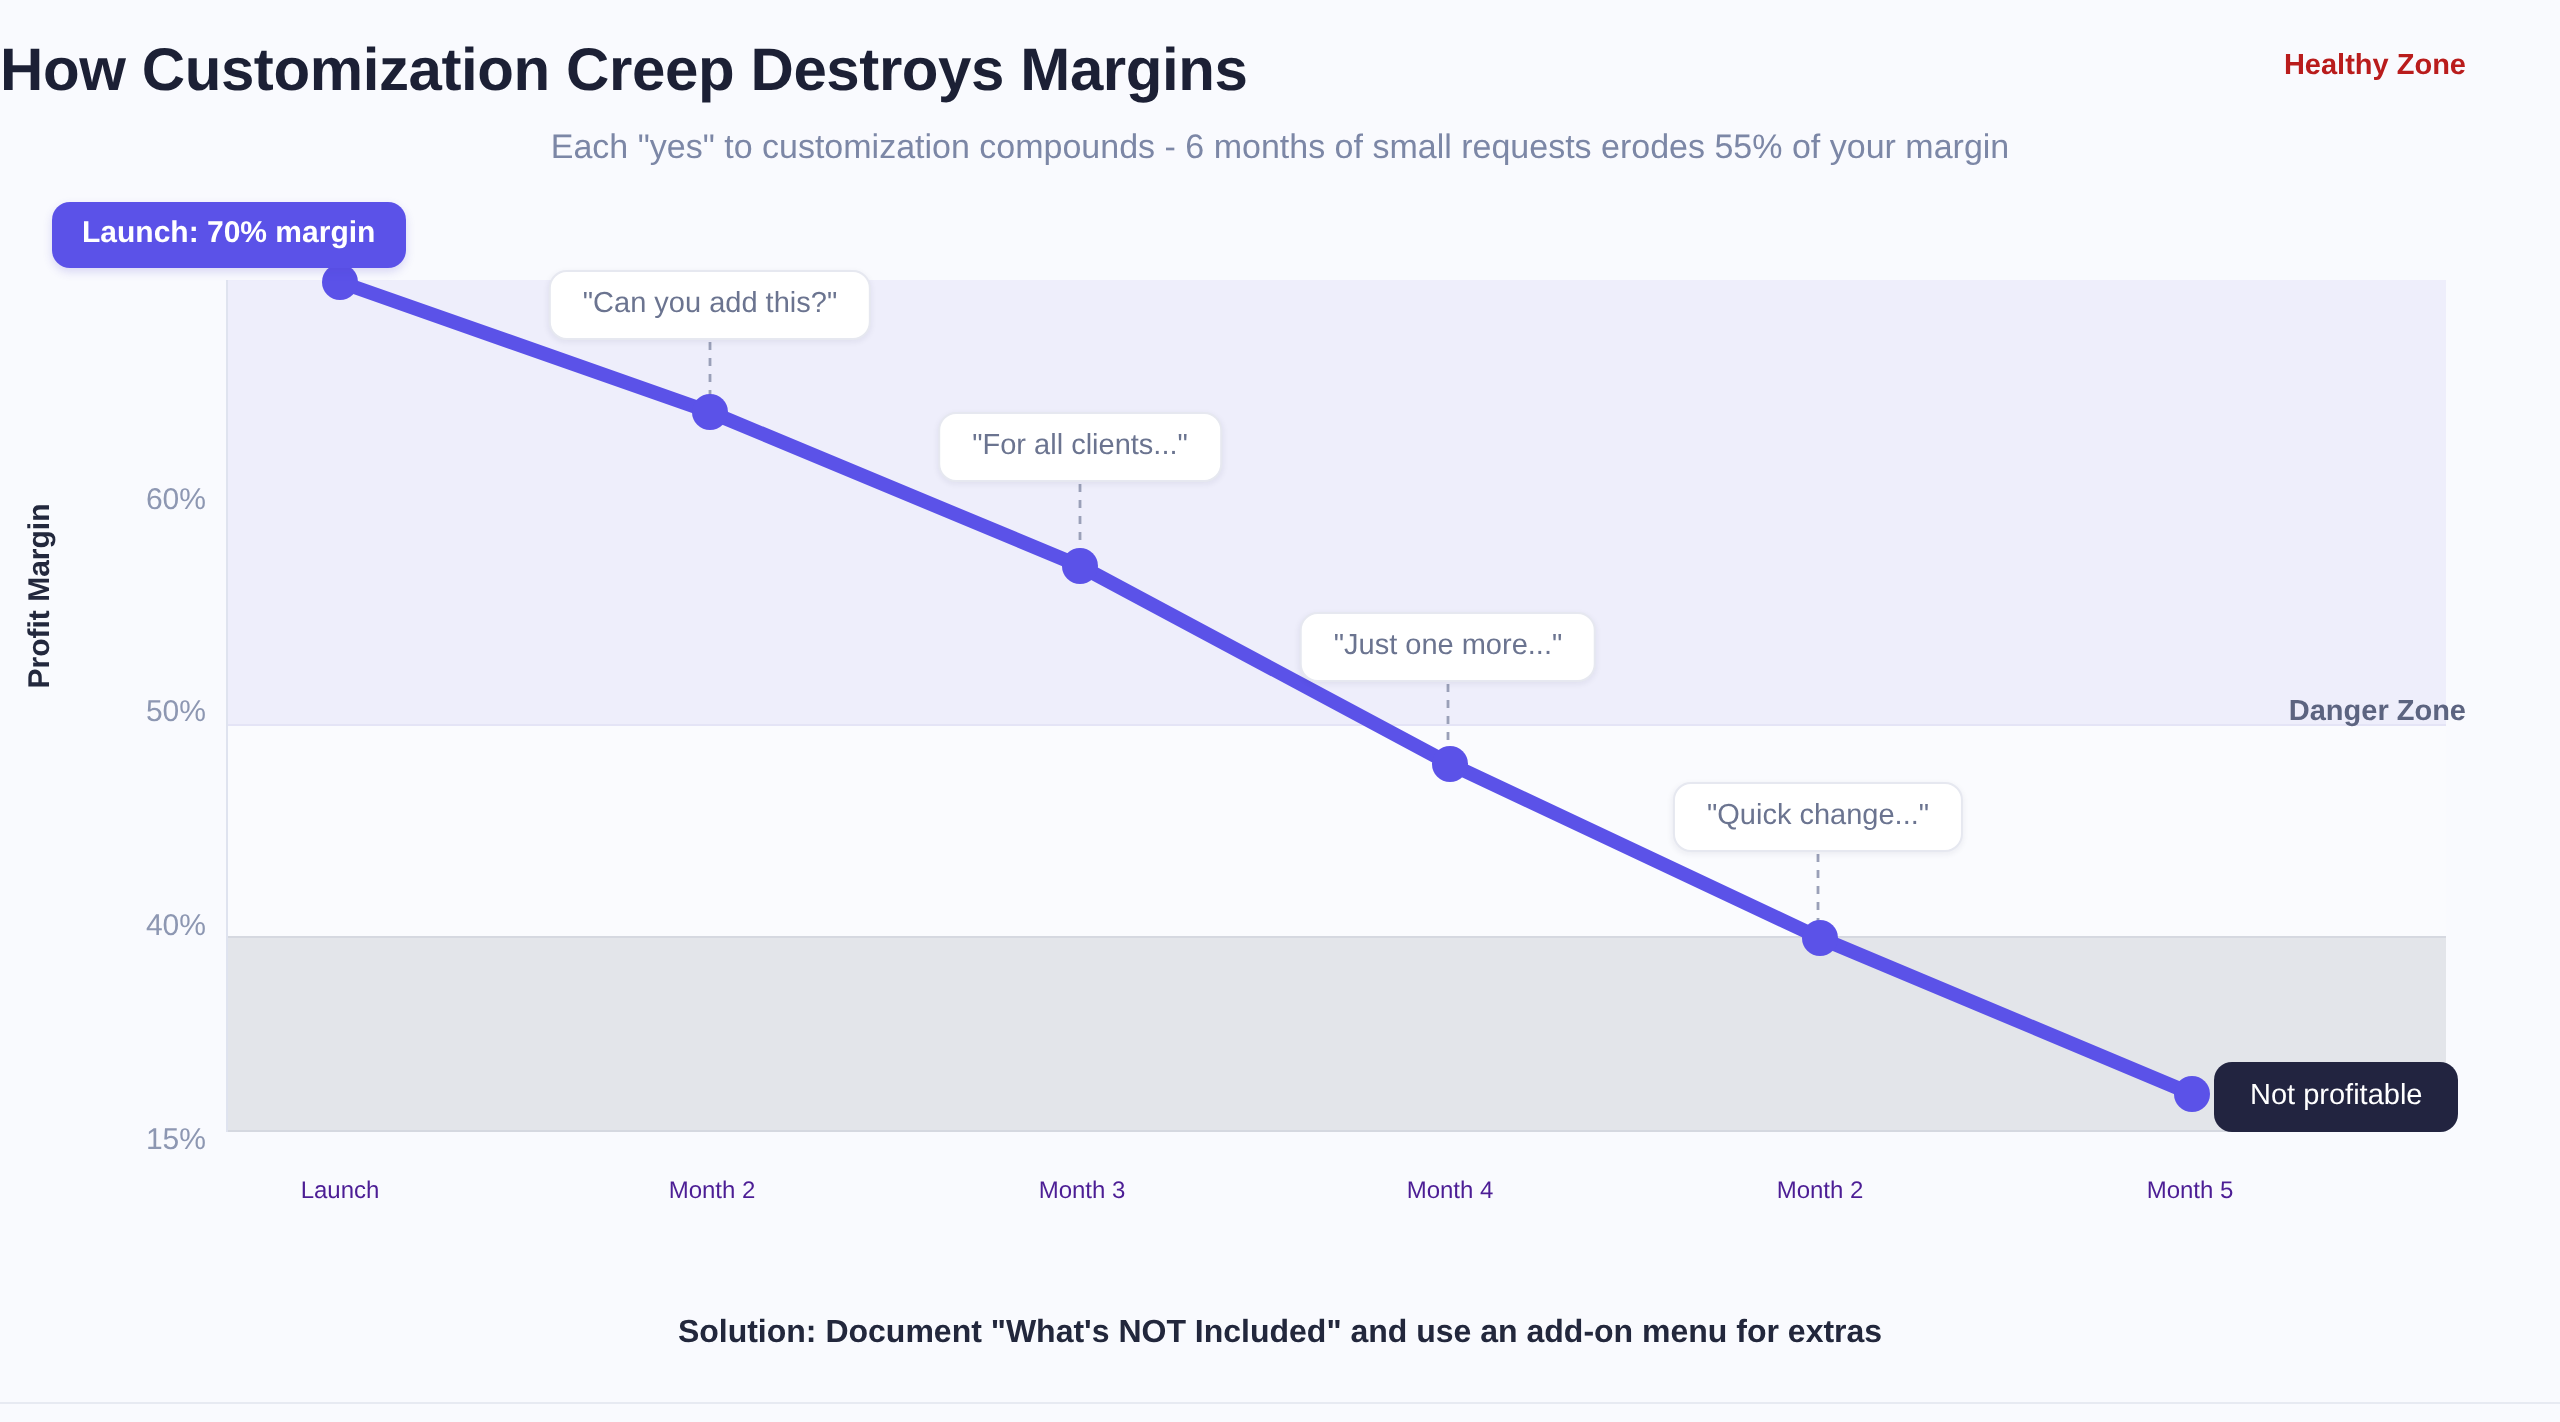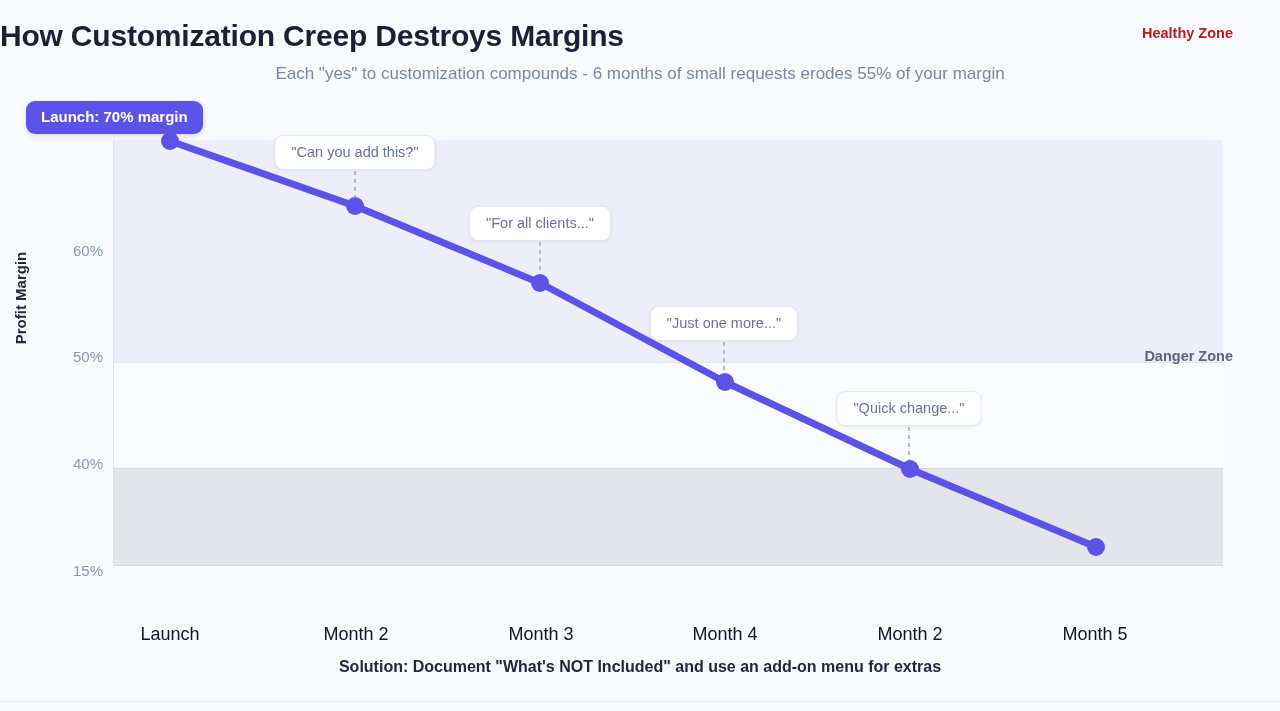--- a/index.html
+++ b/index.html
@@ -106,24 +106,23 @@
     position: absolute;
     left: 33px;
     top: 0;
     width: 70px;
     height: 711px;
   }
   .x-tick {
     position: absolute;
     top: 588px;
     transform: translateX(-50%);
-    font-size: 18px;
-    color: #0f172a;
-    white-space: nowrap;
-    margin-top: 36px;
+    font-size: 12px;
+    color: #4c1d95;
+    white-space: nowrap;
   }
   .svg-layer {
     position: absolute;
     left: 0;
     top: 0;
     width: 1280px;
     height: 711px;
     pointer-events: none;
   }
   .callout {
@@ -233,17 +232,18 @@
       <circle cx="1096" cy="547" r="9" fill="#5b52e8"></circle>
     </g>
   </svg>
 
   <div class="callout" style="left:355px; top:135px">"Can you add this?"</div>
   <div class="callout" style="left:540px; top:206px">"For all clients..."</div>
   <div class="callout" style="left:724px; top:306px">"Just one more..."</div>
   <div class="callout" style="left:909px; top:391px">"Quick change..."</div>
 
   <div class="launch-badge">Launch: 70% margin</div>
+  <div class="tooltip-dark">Not profitable</div>
 
   <div class="footer-note">Solution: Document "What's NOT Included" and use an add-on menu for extras</div>
   <div class="bottom-rule"></div>
 
 </div>
 
 </body></html>

